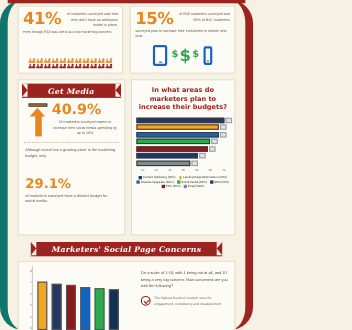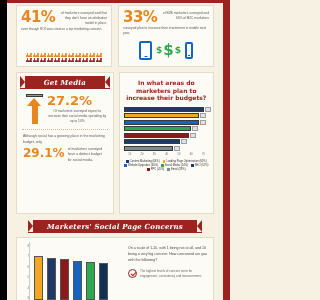--- a/index.html
+++ b/index.html
@@ -6,22 +6,23 @@
   html, body { width: 230px; height: 300px; }
   body {
     font-family: "Liberation Sans", sans-serif;
     background: #f7f1e3;
     position: relative;
     overflow: hidden;
   }
   .page {
     position: absolute; inset: 0;
     background: #f7f1e3;
-    border-left: 7px solid #000000;
+    border-left: 7px solid #0f766e;
     border-right: 7px solid #9c2420;
+    border-radius: 21px;
   }
   .edge-top { position:absolute; top:0; left:0; right:0; height:3px; background:#9c2420; }
 
   
   .top-row { position:absolute; top:5px; left:9px; right:9px; height:62px; display:flex; gap:6px; }
   .card {
     flex:1; background:#fdfbf5; border:1px solid #e3dcc8;
     position:relative; padding:4px 4px 0 4px;
   }
   .stat-head { display:flex; align-items:flex-start; gap:3px; }
@@ -82,21 +83,21 @@
   .up-arrow .bar { position:absolute; top:0; left:0; width:17px; height:3px; background:#e8871e; }
   .up-arrow .shaft { position:absolute; top:11px; left:5.5px; width:6px; height:19px; background:#e8871e; }
   .up-arrow .head { position:absolute; top:4px; left:1px; width:0; height:0;
                     border-left:7.5px solid transparent; border-right:7.5px solid transparent;
                     border-bottom:8px solid #e8871e; }
   .pct-big { font-size:13px; font-weight:bold; color:#e8871e; line-height:1;
              font-family:"DejaVu Sans", sans-serif; }
   .pct-desc { font-size:3.3px; line-height:1.55; color:#5d5a52; margin-top:2px; text-align:center; }
   .divider { margin:5px 2px 4px 2px; border-top:1px dotted #c9b9a0; }
   .bottom-note { font-size:3.5px; line-height:1.6; color:#5d5a52; padding:0 3px; }
-  .note-row { display:flex; align-items:flex-start; gap:3px; margin-top:1px; }
+  .note-row { display:flex; align-items:flex-start; gap:3px; margin-top:15px;flex-direction:column; }
   .pct-big2 { font-size:12px; font-weight:bold; color:#e8871e; line-height:1; flex:none;
               font-family:"DejaVu Sans", sans-serif; }
 
   
   .chart-panel { flex:1; background:#fdfbf5; border:1px solid #e3dcc8; padding:3px 2px;
                  display:flex; flex-direction:column; }
   .chart-title { color:#9c2420; font-size:6px; font-weight:bold; text-align:center;
                  line-height:1.25; padding:3px 1px 0 1px; font-family:"DejaVu Sans", sans-serif; }
   .bars { margin-top:5px; padding-left:2px; position:relative; flex:none; }
   .bar-row { height:5px; margin-bottom:1.5px; display:flex; align-items:center; }
@@ -194,21 +195,21 @@
             <span class="person" style="color: rgb(156, 36, 32);"></span>
             <span class="person" style="color: rgb(156, 36, 32);"></span>
             <span class="person" style="color: rgb(156, 36, 32);"></span>
             <span class="person" style="color: rgb(156, 36, 32);"></span>
           </div>
       </div>
     </div>
 
     <div class="card">
       <div class="stat-head">
-        <div class="big-num">33%</div>
+        <div class="big-num">15%</div>
         <div class="stat-txt">of B2B marketers surveyed and 66% of B2C marketers</div>
       </div>
       <div class="stat-sub stat-txt-l">surveyed plan to increase their investment in mobile next year.</div>
       <div class="devices">
         <span class="tablet"></span>
         <span class="dollars">
           <span class="d-sm">$</span>
             <span class="d-lg">$</span>
             <span class="d-sm">$</span>
         </span>
@@ -226,21 +227,21 @@
         </div>
       </div>
 
       <div class="arrow-stat">
         <span class="up-arrow">
           <span class="bar"></span>
             <span class="head"></span>
             <span class="shaft"></span>
         </span>
         <div>
-          <div class="pct-big">27.2%</div>
+          <div class="pct-big">40.9%</div>
           <div class="pct-desc">Of marketers surveyed expect to increase their social media spending by up to 10%</div>
         </div>
       </div>
 
       <div class="divider"></div>
 
       <div class="bottom-note">
         <div>Although social has a growing place in the marketing budget, only</div>
         <div class="note-row">
           <span class="pct-big2">29.1%</span>

